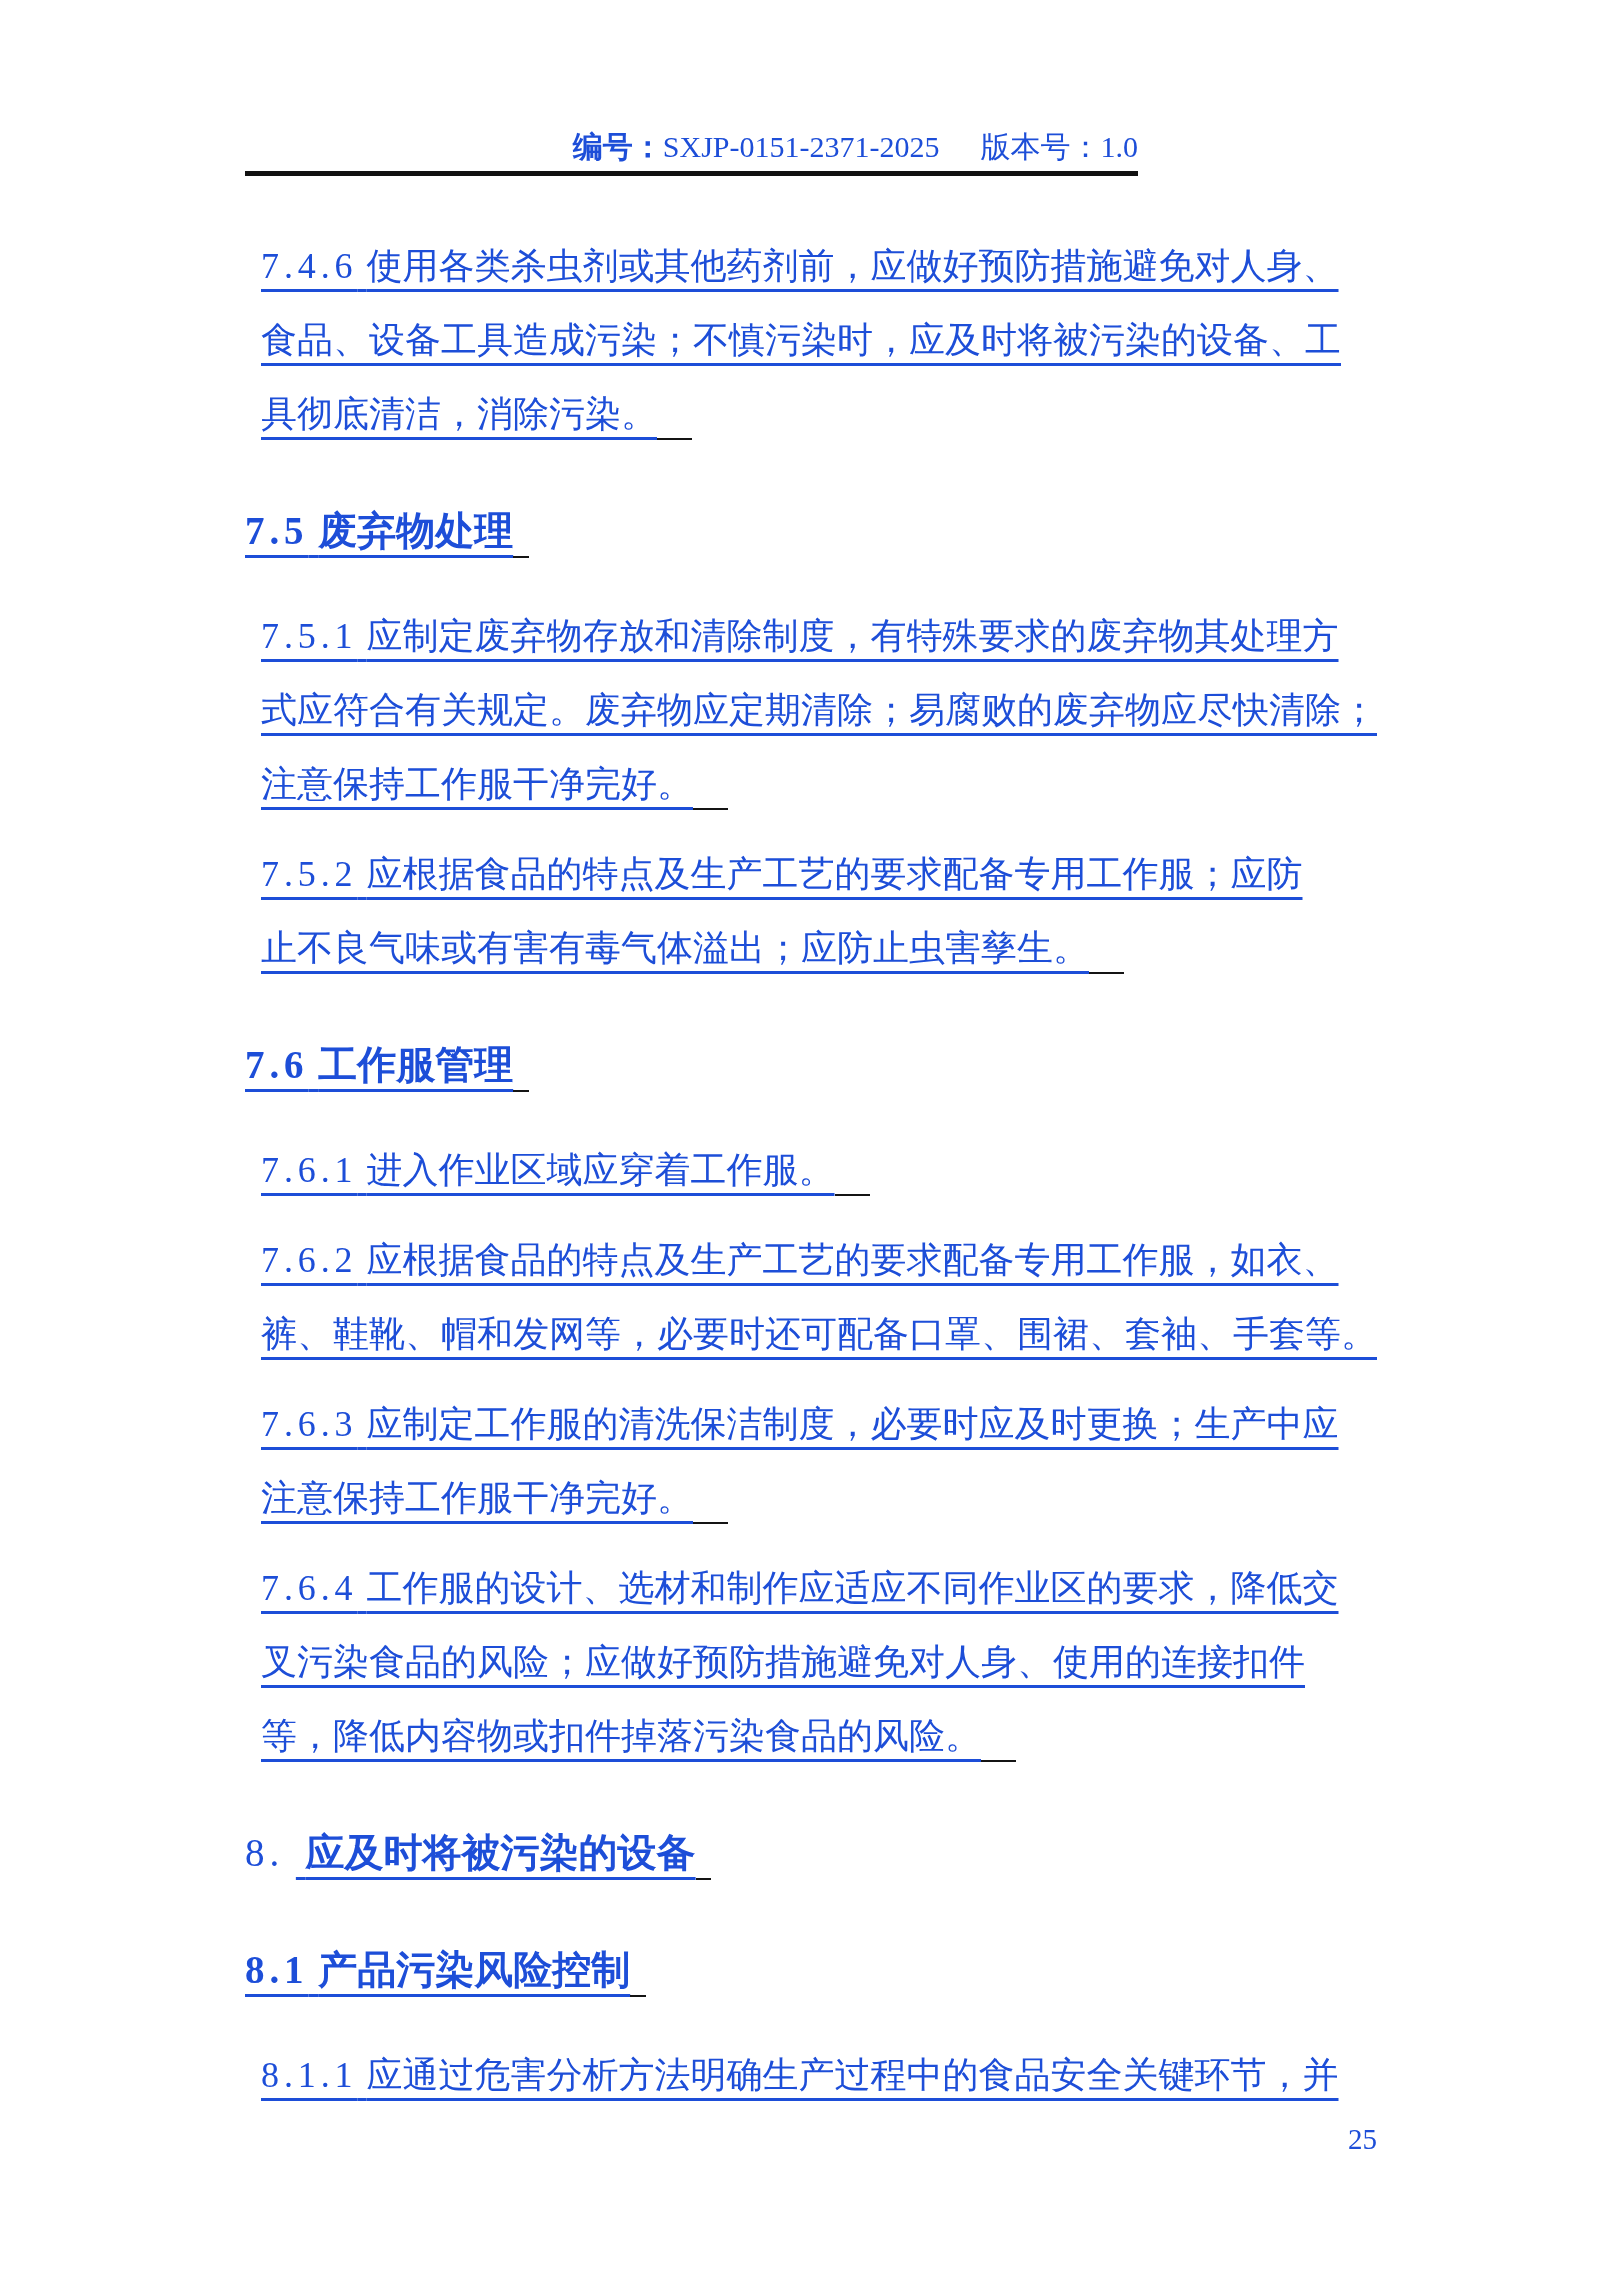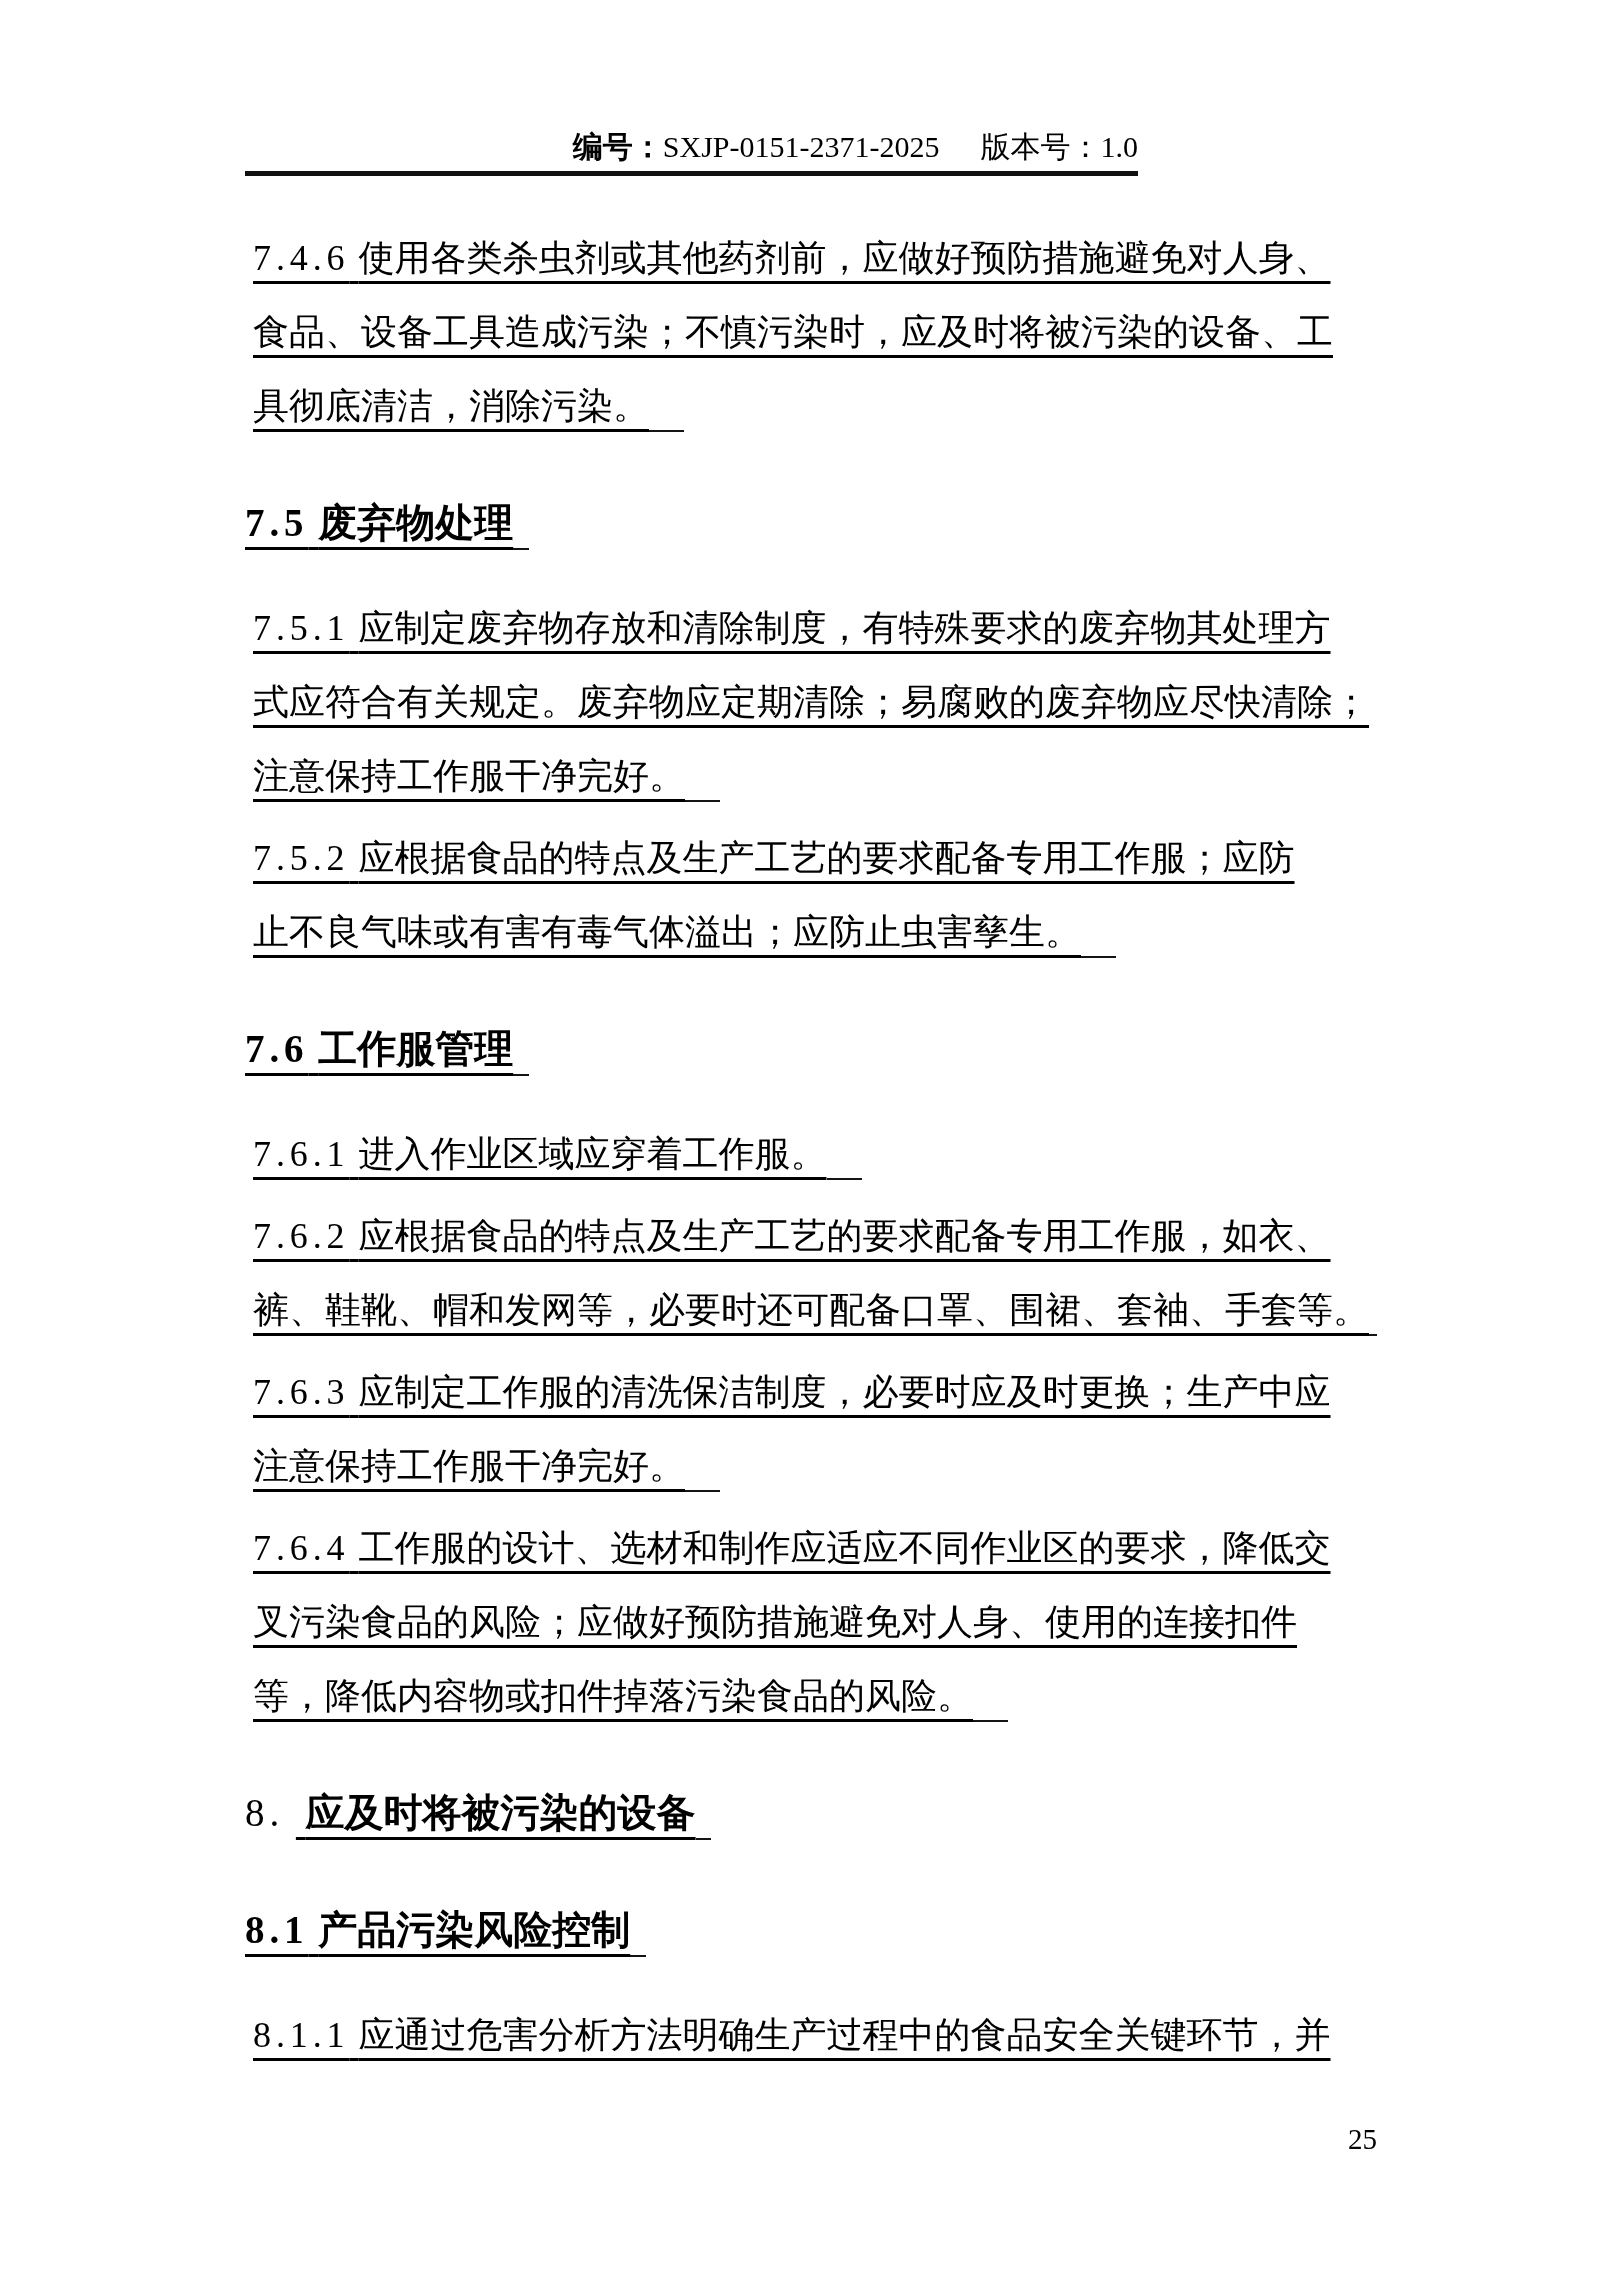--- a/index.html
+++ b/index.html
@@ -1,21 +1,21 @@
 <!DOCTYPE html>
 <html lang="zh"><head>
 <meta charset="utf-8">
 <style>
   html, body { margin: 0; padding: 0; background: #ffffff; }
   .page {
     position: relative;
     width: 1377px;
     height: 2293px;
     background: #ffffff;
-    color: #000000;
+    color: #1d4ed8;
     font-family: "Liberation Serif", "DejaVu Serif", serif;
     overflow: hidden;
   }
 
   
   .doc-header {
     position: absolute;
     left: 245px;
     right: 239px;
     top: 0;
@@ -33,21 +33,21 @@
   .header-gap { display: inline-block; width: 41px; }
 
   
   .doc-body {
     position: absolute;
     left: 245px;
     right: 239px;
     top: 171px;
     padding-top: 42px;
   }
-  .block { margin: 8px; }
+  .block { margin: 16px; }
   .block.heading { margin: 43px 0 31px 0; }
 
   .line {
     font-size: 36px;
     line-height: 74px;
     height: 74px;
     white-space: nowrap;
     text-decoration: underline;
     text-decoration-thickness: 2.9px;
     text-decoration-skip-ink: none;

